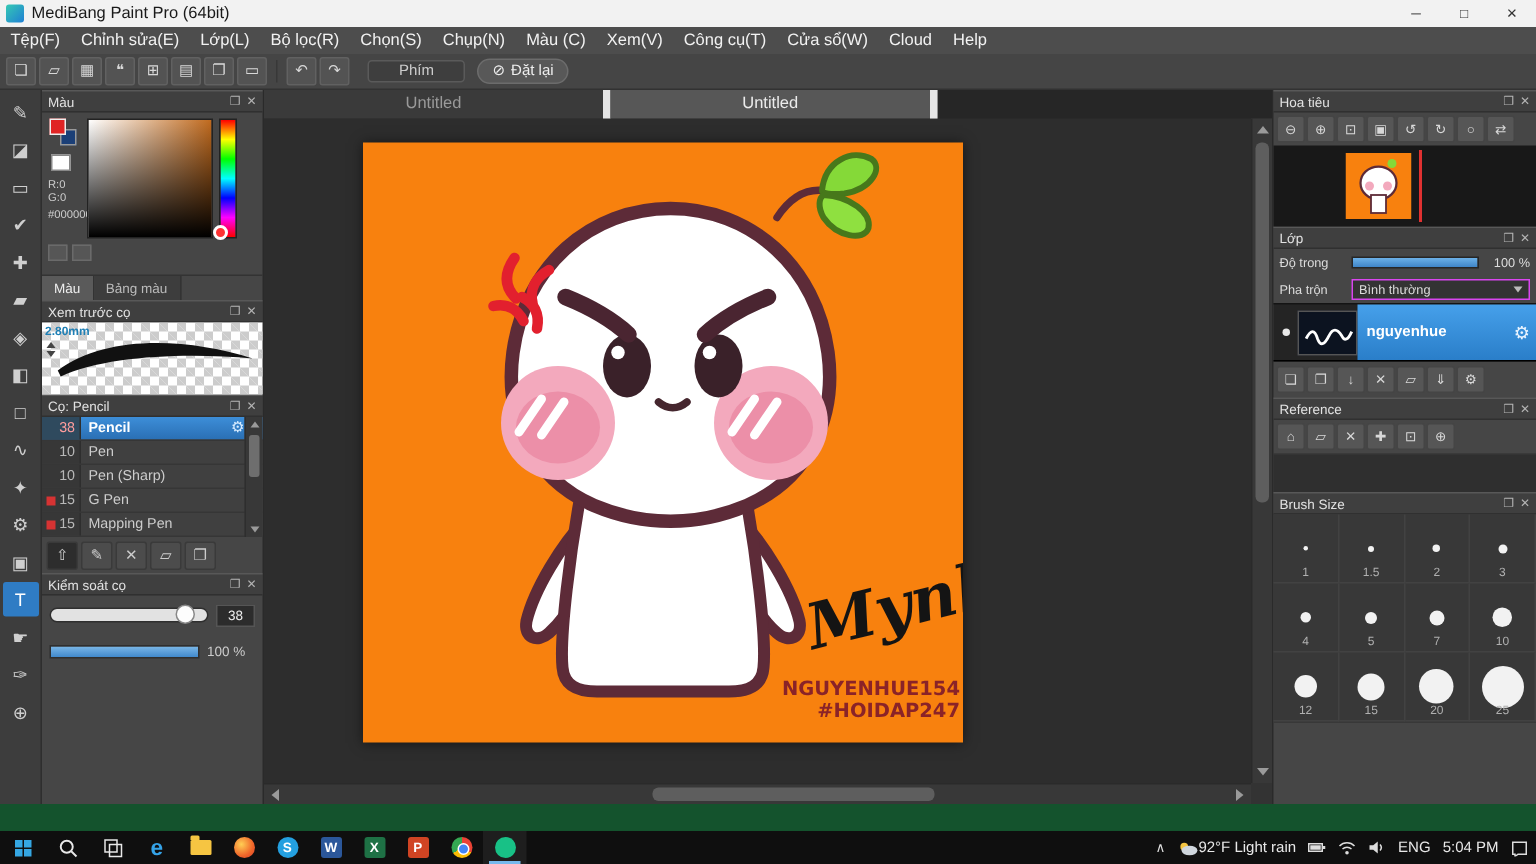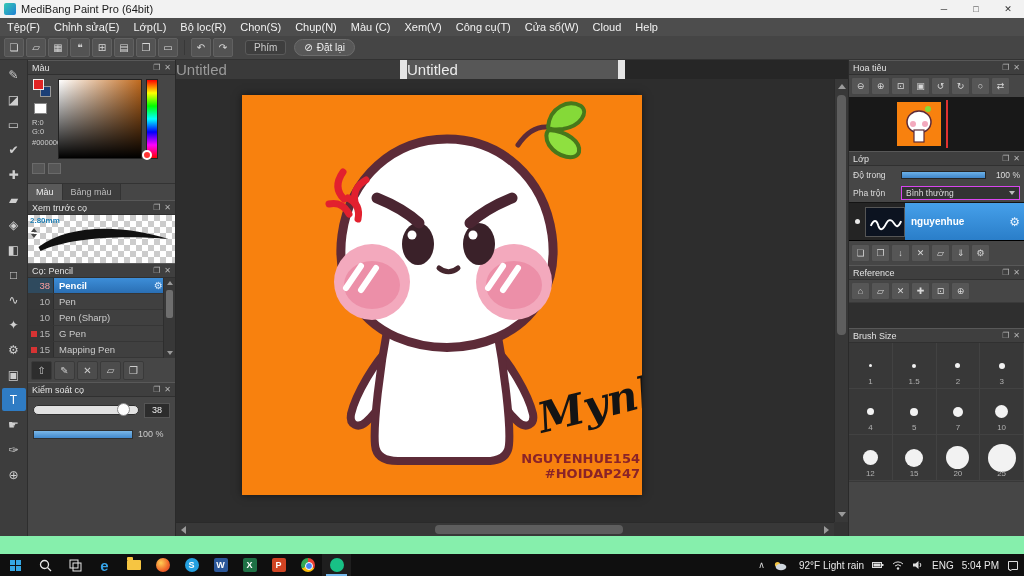--- a/index.html
+++ b/index.html
@@ -1,34 +1,34 @@
 <!DOCTYPE html>
 <html><head>
 <meta charset="utf-8">
 <style>
   html,body{margin:0;padding:0;background:#222}
-  #screen{position:relative;width:1024px;height:576px;overflow:hidden;background:#86efac;
+  #screen{position:relative;width:1024px;height:576px;overflow:hidden;background:#14532d;
     font-family:"Liberation Sans","DejaVu Sans",sans-serif;color:#ddd;-webkit-font-smoothing:antialiased}
   #screen *{box-sizing:border-box}
 
   
   .titlebar{position:absolute;left:0;top:0;width:1024px;height:18px;background:#f2f2f2;display:flex;align-items:center;padding-left:4px;font-size:11px;color:#1a1a1a}
   .app-logo{width:12px;height:12px;border-radius:2px;background:linear-gradient(135deg,#35c9b4,#1f7fd4);margin-right:5px;flex-shrink:0}
   .win-controls{margin-left:auto;display:flex;height:100%}
   .win-btn{width:32px;display:flex;align-items:center;justify-content:center;font-size:9px;color:#333}
 
   
   .menubar{position:absolute;left:0;top:18px;width:1024px;height:18px;background:#4d4d4d;display:flex;align-items:center;font-size:11px;color:#f2f2f2}
   .menu-item{padding:0 7px;line-height:18px;white-space:nowrap}
 
   
   .toolbar{position:absolute;left:0;top:36px;width:1024px;height:24px;background:#454545;border-bottom:1px solid #323232;display:flex;align-items:center;padding:0 4px;gap:2px}
   .tb-btn{width:20px;height:19px;background:#535353;border:1px solid #616161;border-radius:2px;color:#d8d8d8;font-size:10px;display:flex;align-items:center;justify-content:center}
   .tb-sep{width:1px;height:15px;background:#383838;margin:0 4px}
-  .phim{font-size:10px;color:#ccc;margin:0 6px 0 10px;background:#3e3e3e;border:1px solid #5a5a5a;border-radius:3px;padding:1px 8px}
+  .phim{font-size:10px;color:#ccc;margin:0 6px 0 10px;background:#3e3e3e;border:1px solid #5a5a5a;border-radius:3px;padding:1px 20px}
   .reset-btn{display:flex;align-items:center;gap:4px;background:#585858;border:1px solid #6c6c6c;border-radius:9px;color:#eee;font-size:10px;padding:0 9px;height:17px}
 
   
   .toolstrip{position:absolute;left:0;top:60px;width:28px;height:476px;background:#3d3d3d;border-right:1px solid #2e2e2e;display:flex;flex-direction:column;align-items:center;padding-top:3px;gap:2px}
   .tool-btn{width:24px;height:23px;display:flex;align-items:center;justify-content:center;color:#cfcfcf;font-size:12px;border-radius:2px;flex-shrink:0}
   .tool-btn.active{background:#2f7cc4;color:#fff}
 
   
   .left-panels{position:absolute;left:28px;top:60px;width:148px;height:476px;background:#464646;border-right:1px solid #2a2a2a}
   .phead{height:15px;background:#3f3f3f;border-top:1px solid #585858;border-bottom:1px solid #303030;display:flex;align-items:center;padding:0 4px;font-size:9px;color:#e2e2e2;white-space:nowrap}
@@ -79,21 +79,21 @@
   .slider-white{flex:1;height:10px;background:#e2e2e2;border-radius:5px;position:relative;border:1px solid #2f2f2f}
   .slider-knob{position:absolute;right:8px;top:-3px;width:13px;height:13px;border-radius:50%;background:#fdfdfd;border:1px solid #888}
   .val-box{width:26px;height:15px;background:#2c2c2c;border:1px solid #555;color:#eee;font-size:9px;display:flex;align-items:center;justify-content:center}
   .ctrl-row2{height:22px;display:flex;align-items:center;gap:5px;padding:0 5px}
   .slider-blue{flex:1;height:9px;background:linear-gradient(#7ab7e8,#4189cc);border:1px solid #2f2f2f}
   .pct{font-size:9px;color:#ccc;width:32px;white-space:nowrap}
 
   
   .canvas-area{position:absolute;left:176px;top:60px;width:672px;height:476px;background:#2d2d2d}
   .tabbar{height:19px;background:#262626;display:flex}
-  .ctab{width:231px;line-height:19px;font-size:15px;color:#9a9a9a;background:#3a3a3a;border-right:7px solid #e5e5e5}
+  .ctab{width:231px;text-align:center;line-height:19px;font-size:11px;color:#9a9a9a;background:#3a3a3a;border-right:5px solid #e5e5e5}
   .ctab.active{width:218px;background:#575757;color:#ececec}
   .viewport{position:absolute;left:0;top:19px;right:14px;bottom:14px;overflow:hidden}
   .art-canvas{position:absolute;left:66px;top:16px;width:400px;height:400px;background:#f8810e;box-shadow:0 0 8px rgba(0,0,0,.55)}
   svg.art{position:absolute;left:0;top:0;width:100%;height:100%}
   .vscroll{position:absolute;right:0;top:19px;bottom:14px;width:14px;background:#383838;border-left:1px solid #2a2a2a}
   .vthumb{position:absolute;left:2px;right:2px;top:16px;height:240px;background:#5e5e5e;border-radius:4px}
   .hscroll{position:absolute;left:0;right:14px;bottom:0;height:14px;background:#383838;border-top:1px solid #2a2a2a}
   .hthumb{position:absolute;top:2px;bottom:2px;left:259px;width:188px;background:#5e5e5e;border-radius:4px}
   .corner{position:absolute;right:0;bottom:0;width:14px;height:14px;background:#333}
   .tri{width:0;height:0;position:absolute}
@@ -156,21 +156,21 @@
   .circ{width:14px;height:14px;border-radius:50%;display:flex;align-items:center;justify-content:center}
   .firefox-c{background:radial-gradient(circle at 35% 35%,#ffce54,#f06529 60%,#d43d2a)}
   .skype-c{background:#24a0e0;font-size:9px;font-weight:bold;color:#fff}
   .chrome-c{background:conic-gradient(#ea4335 0 33%,#fbbc05 0 66%,#34a853 0 100%);position:relative}
   .chrome-c::after{content:"";position:absolute;left:4px;top:4px;width:6px;height:6px;border-radius:50%;background:#4285f4;border:1px solid #fff}
   .medibang-c{background:#18c186}
   .office{width:14px;height:14px;display:flex;align-items:center;justify-content:center;font-size:9px;font-weight:bold;color:#fff;border-radius:2px}
   .word-c{background:#2b579a}.excel-c{background:#1e7145}.ppt-c{background:#d04423}
   .tray{margin-left:auto;display:flex;align-items:center;gap:8px;padding-right:5px;font-size:10px;white-space:nowrap}
   .tray-chev{font-size:9px;color:#ddd}
-  .weather{display:flex;align-items:center;gap:12px}
+  .weather{display:flex;align-items:center;gap:0}
 </style>
 </head>
 <body>
 
 <div id="screen">
 
   <div class="titlebar">
     <div class="app-logo"></div>
     <span>MediBang Paint Pro (64bit)</span>
     <div class="win-controls">

